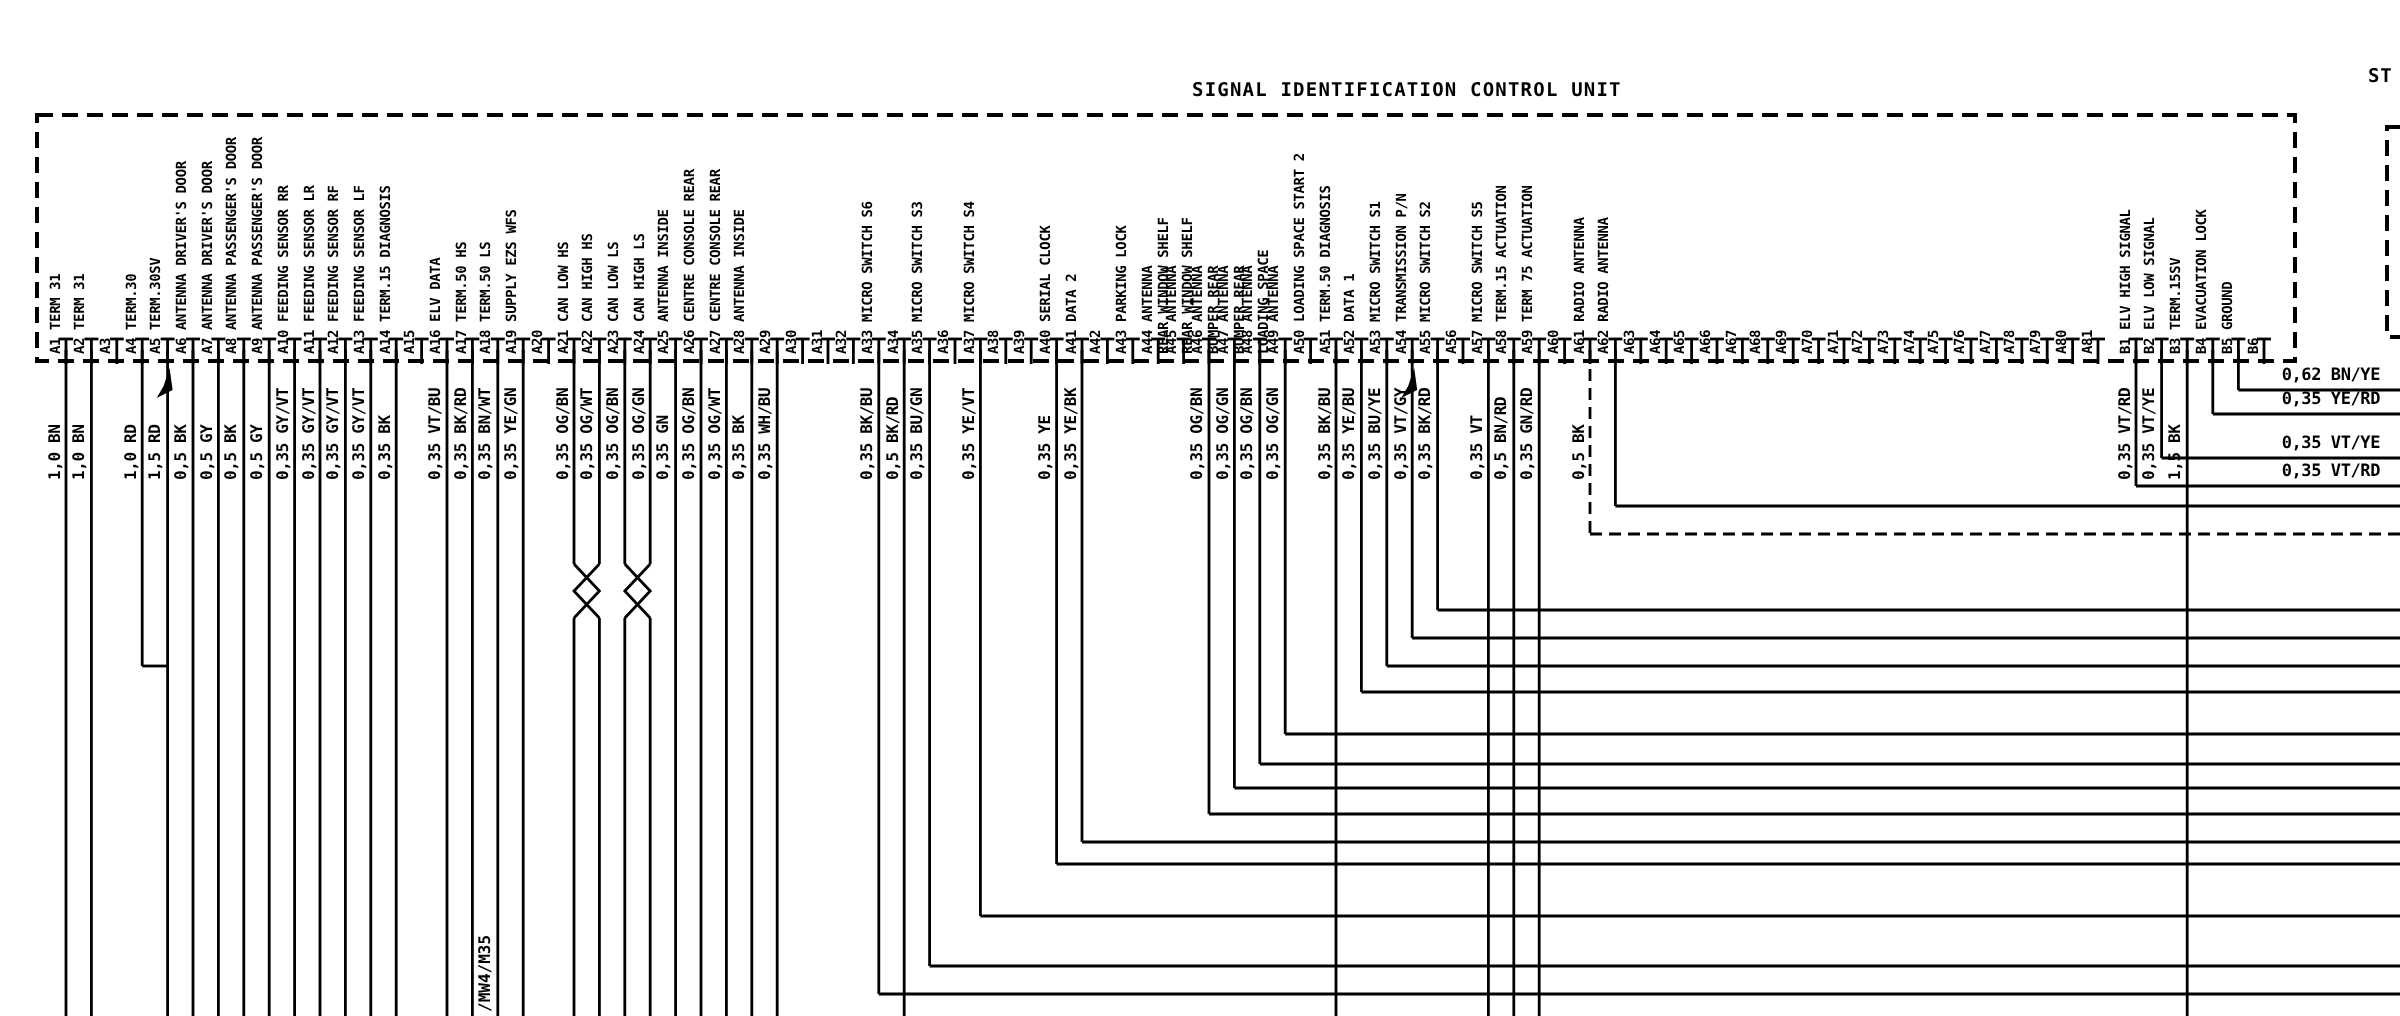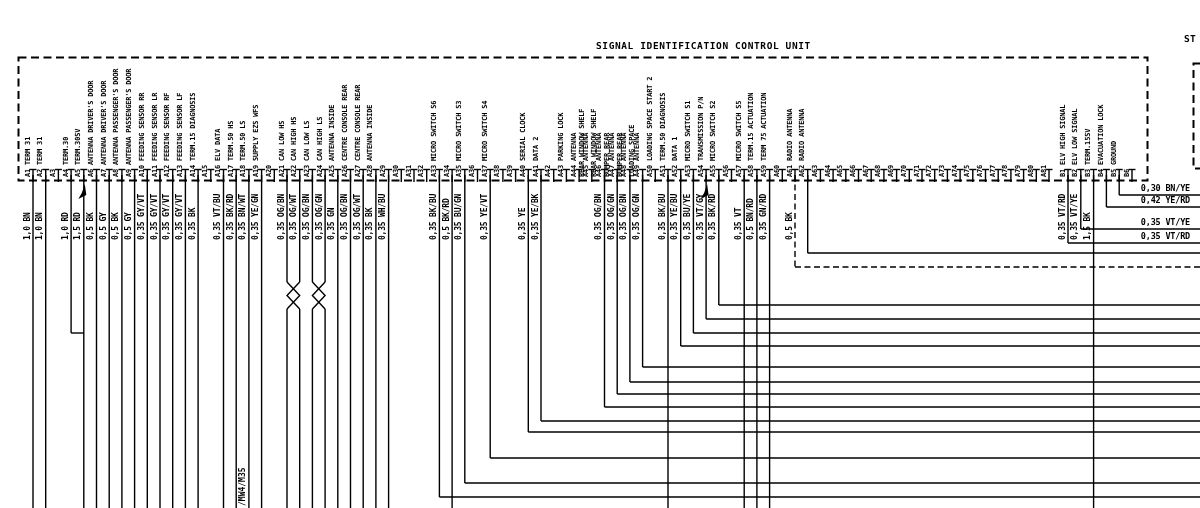--- a/index.html
+++ b/index.html
@@ -414,19 +414,19 @@
       <div class="rot wirelab" style="left: 683.9px; top: 240px;">0,35 BU/YE</div>
       <div class="rot wirelab" style="left: 696.6px; top: 240px;">0,35 VT/GY</div>
       <div class="rot wirelab" style="left: 709.3px; top: 240px;">0,35 BK/RD</div>
       <div class="rot wirelab" style="left: 734.7px; top: 240px;">0,35 VT</div>
       <div class="rot wirelab" style="left: 747.4px; top: 240px;">0,5 BN/RD</div>
       <div class="rot wirelab" style="left: 760.1px; top: 240px;">0,35 GN/RD</div>
       <div class="rot wirelab" style="left: 785.5px; top: 240px;">0,5 BK</div>
       <div class="rot wirelab" style="left: 1058.5px; top: 240px;">0,35 VT/RD</div>
       <div class="rot wirelab" style="left: 1071.3px; top: 240px;">0,35 VT/YE</div>
       <div class="rot wirelab" style="left: 1084.1px; top: 240px;">1,5 BK</div>
-      <div class="hlab" style="left: 1128px; top: 184px;">0,30 BN/YE</div>
-      <div class="hlab" style="left: 1128px; top: 196px;">0,42 YE/RD</div>
+      <div class="hlab" style="left: 1128px; top: 184px;">0,62 BN/YE</div>
+      <div class="hlab" style="left: 1128px; top: 196px;">0,35 YE/RD</div>
       <div class="hlab" style="left: 1128px; top: 218px;">0,35 VT/YE</div>
       <div class="hlab" style="left: 1128px; top: 232px;">0,35 VT/RD</div>
       <div class="rot notelab" style="left: 239px; top: 506px;">/MW4/M35</div>
     </div>
 </div>
 
 </body></html>

